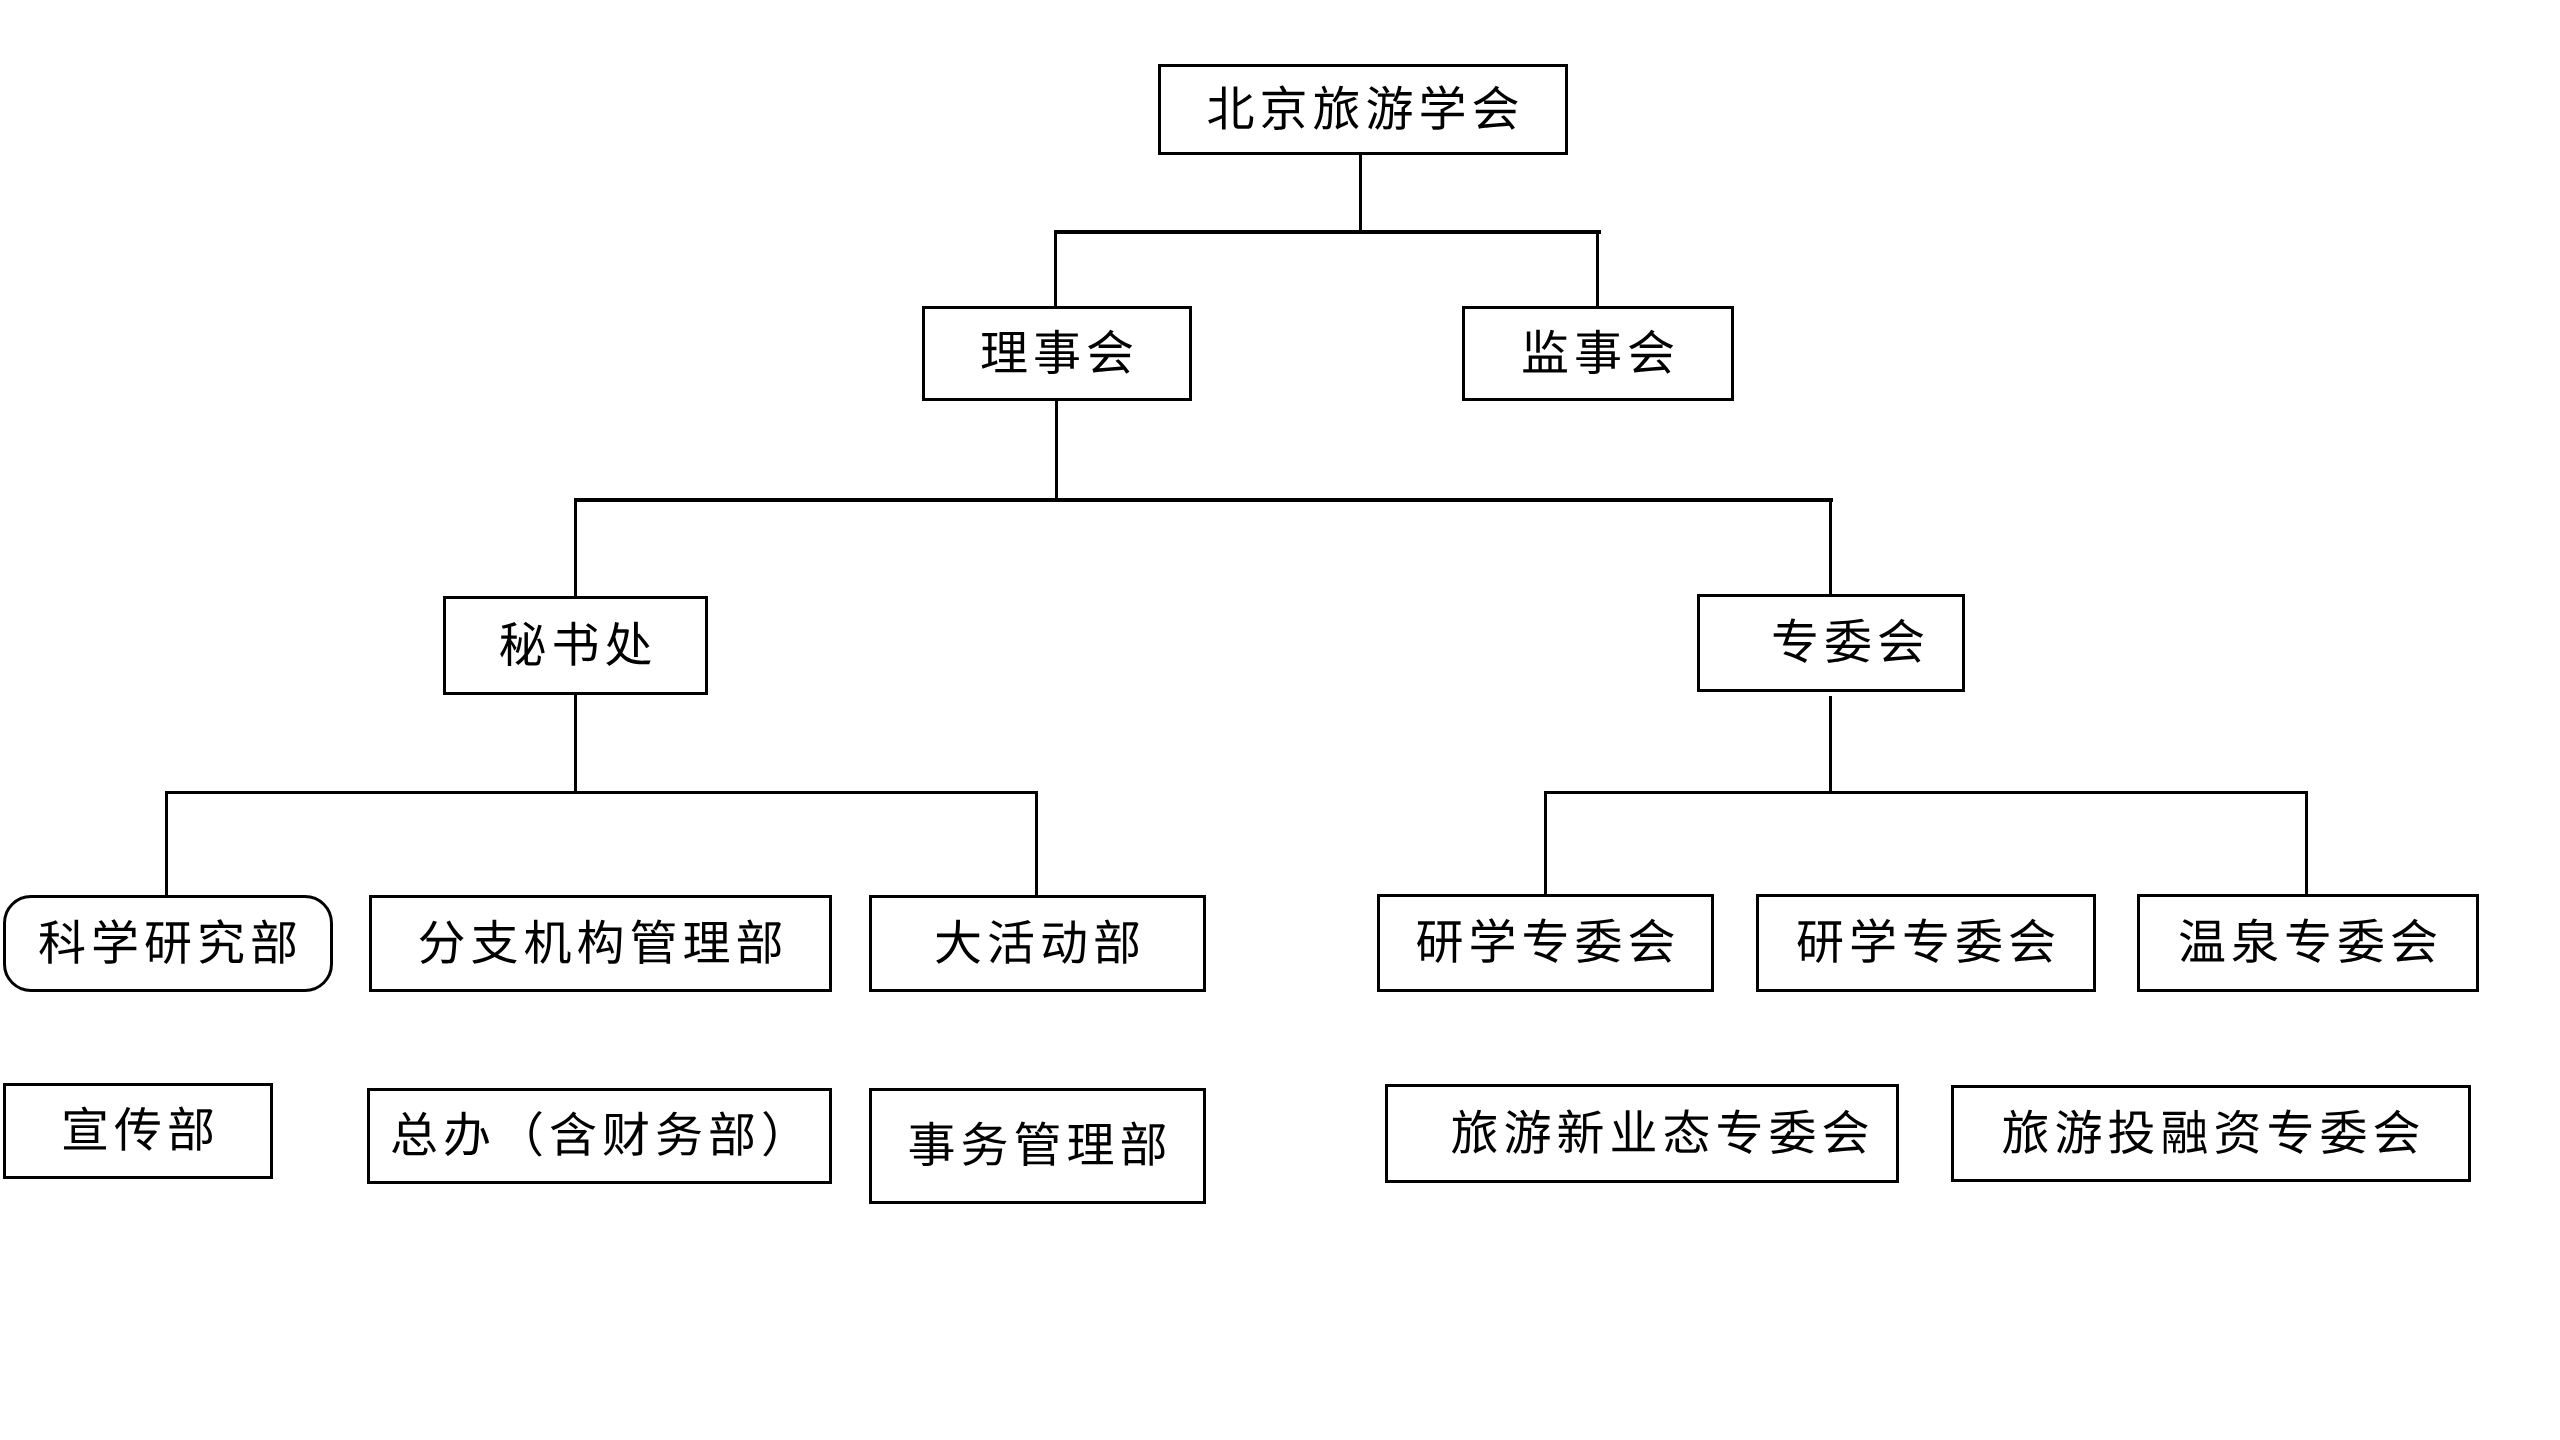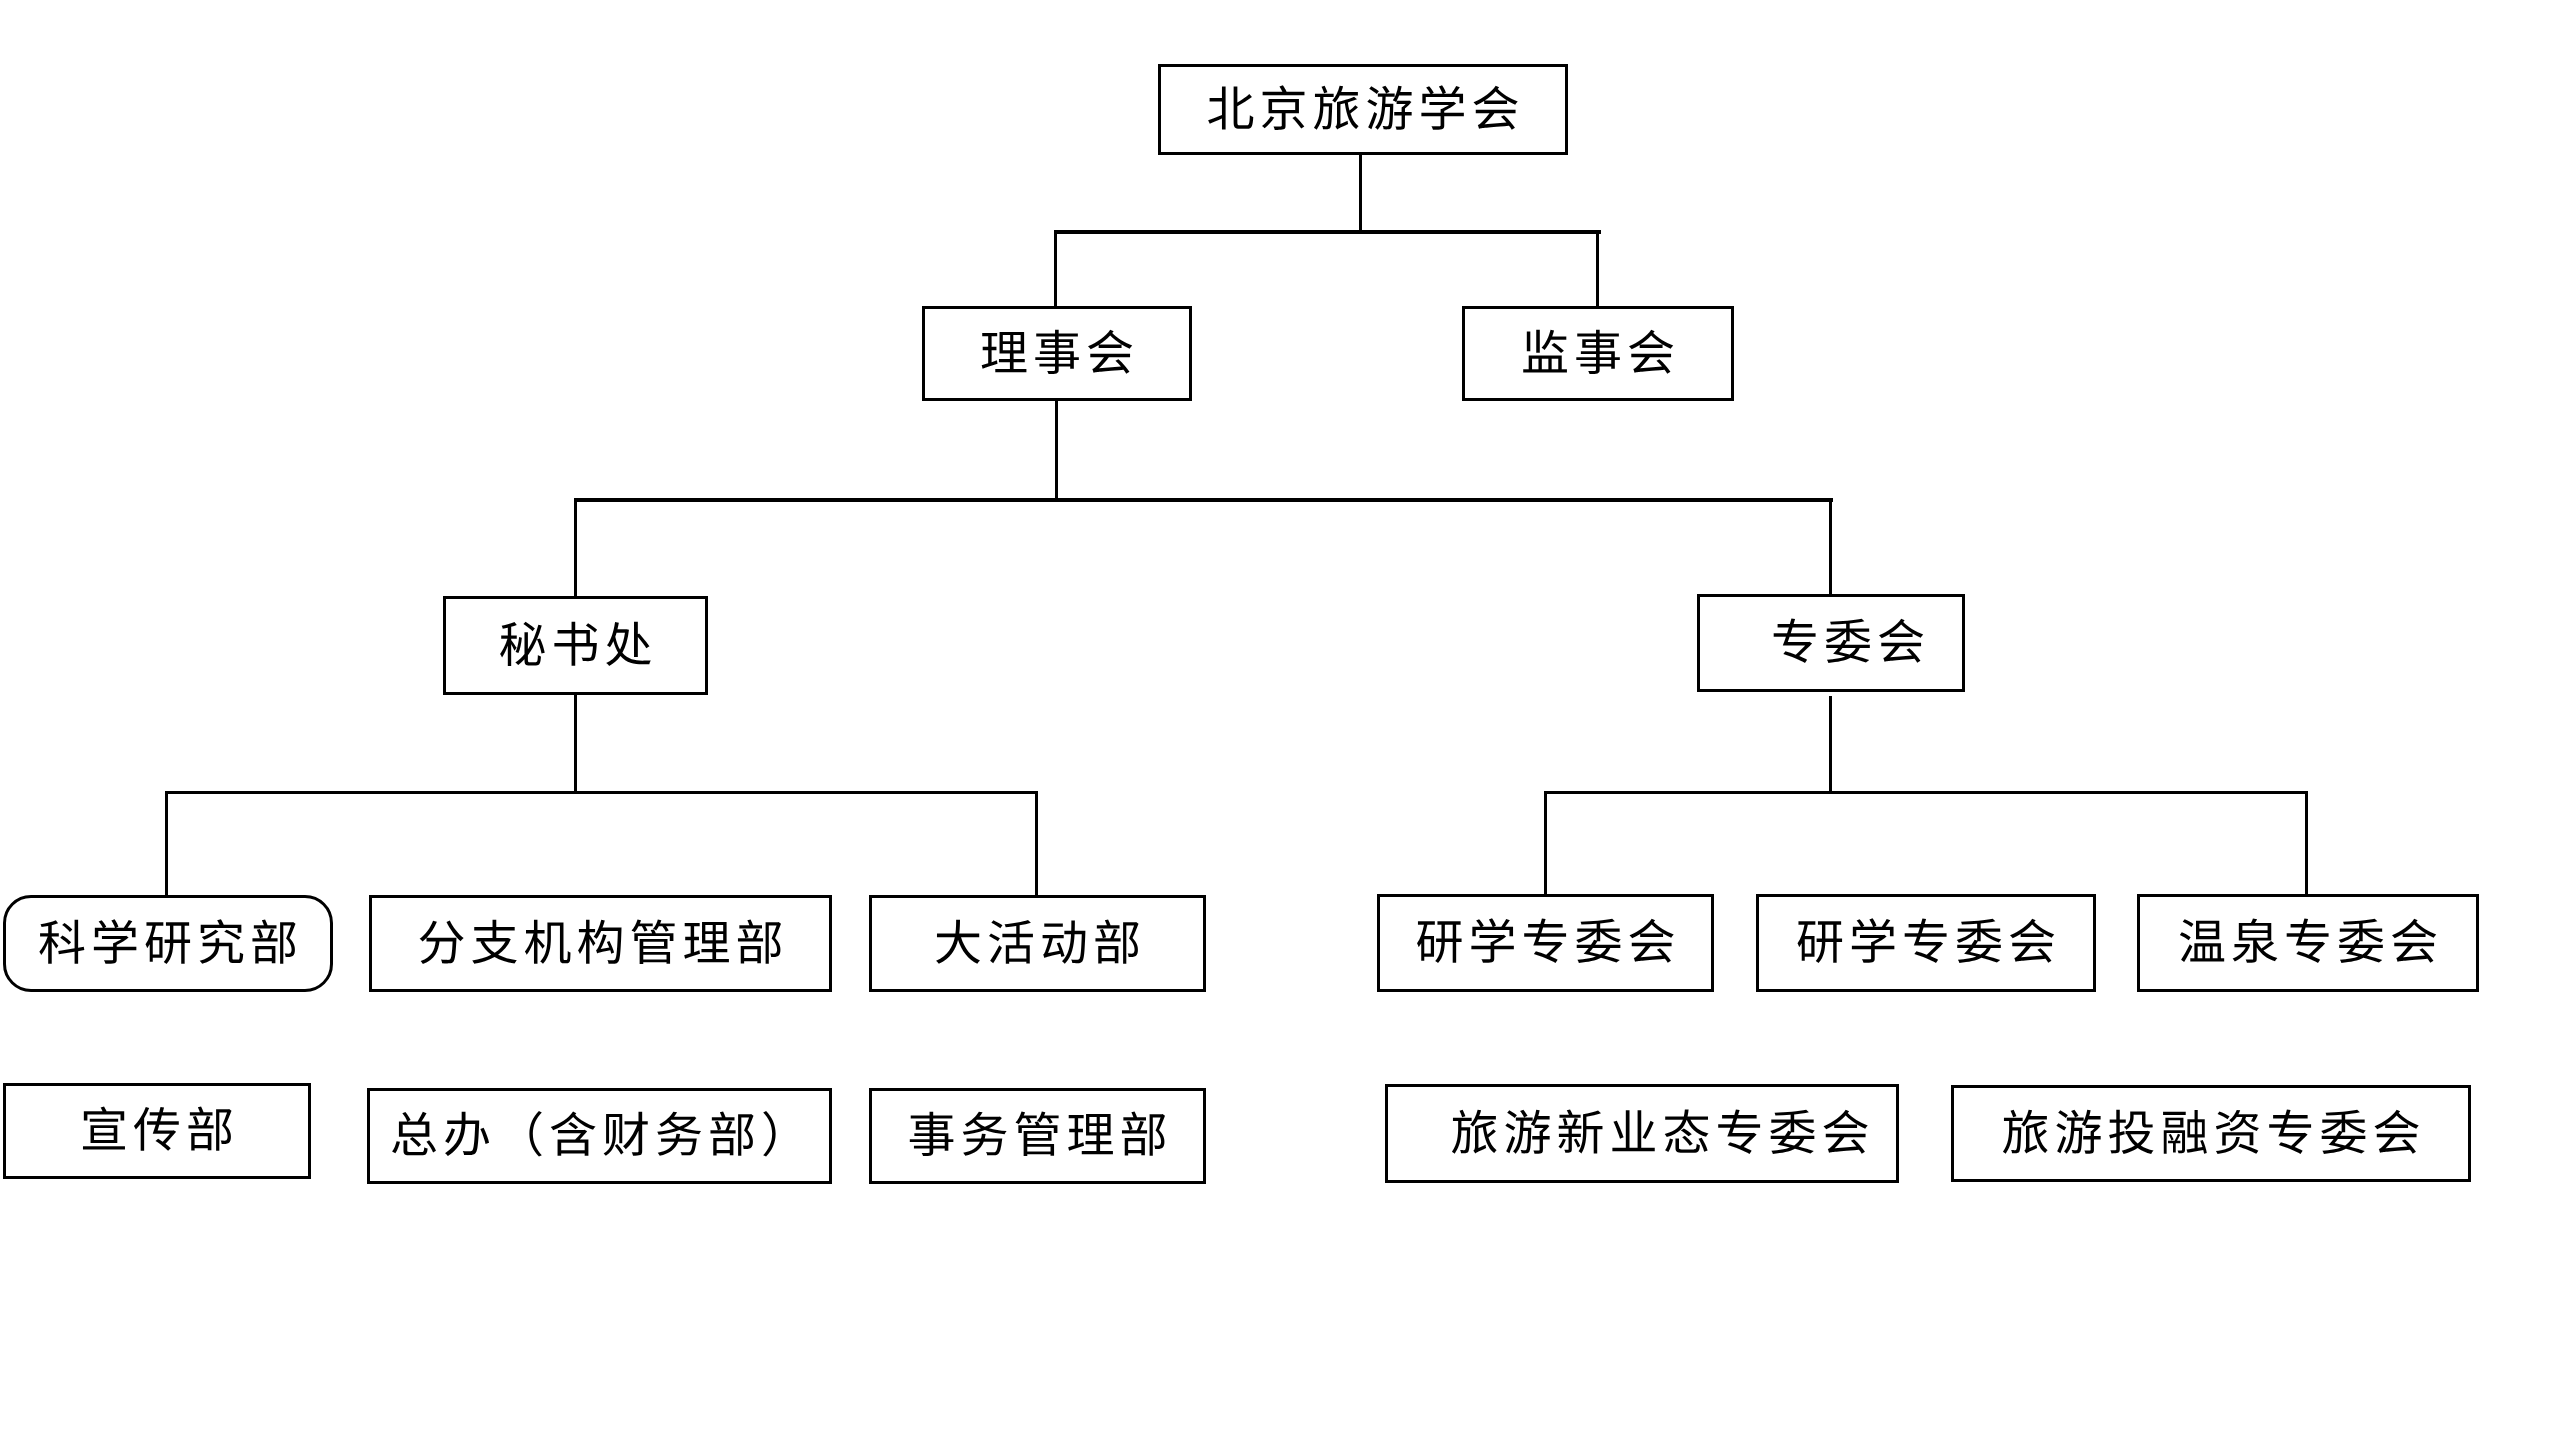--- a/index.html
+++ b/index.html
@@ -73,20 +73,20 @@
   <div class="node" style="left:1697px; top:582px; width:268px; height:98px;padding-left:34px;">专委会</div>
 
   <div class="node" style="left:3px; top:883px; width:330px; height:97px;border-radius:28px;">科学研究部</div>
   <div class="node" style="left:369px; top:883px; width:463px; height:97px;">分支机构管理部</div>
   <div class="node" style="left:869px; top:883px; width:337px; height:97px;">大活动部</div>
 
   <div class="node" style="left:1377px; top:882px; width:337px; height:98px;">研学专委会</div>
   <div class="node" style="left:1756px; top:882px; width:340px; height:98px;">研学专委会</div>
   <div class="node" style="left:2137px; top:882px; width:342px; height:98px;">温泉专委会</div>
 
-  <div class="node" style="left:3px; top:1071px; width:308px; height:96px;">宣传部</div>
+  <div class="node" style="left:3px; top:1071px; width:270px; height:96px;">宣传部</div>
   <div class="node" style="left:367px; top:1076px; width:465px; height:96px;">总办（含财务部）</div>
-  <div class="node" style="left:869px; top:1076px; width:337px; height:96px;">事务管理部</div>
+  <div class="node" style="left:869px; top:1076px; width:337px; height:116px;">事务管理部</div>
 
   <div class="node" style="left:1385px; top:1072px; width:514px; height:99px;padding-left:36px;">旅游新业态专委会</div>
   <div class="node" style="left:1951px; top:1073px; width:520px; height:97px;">旅游投融资专委会</div>
 
 </div>
 
 </body></html>

